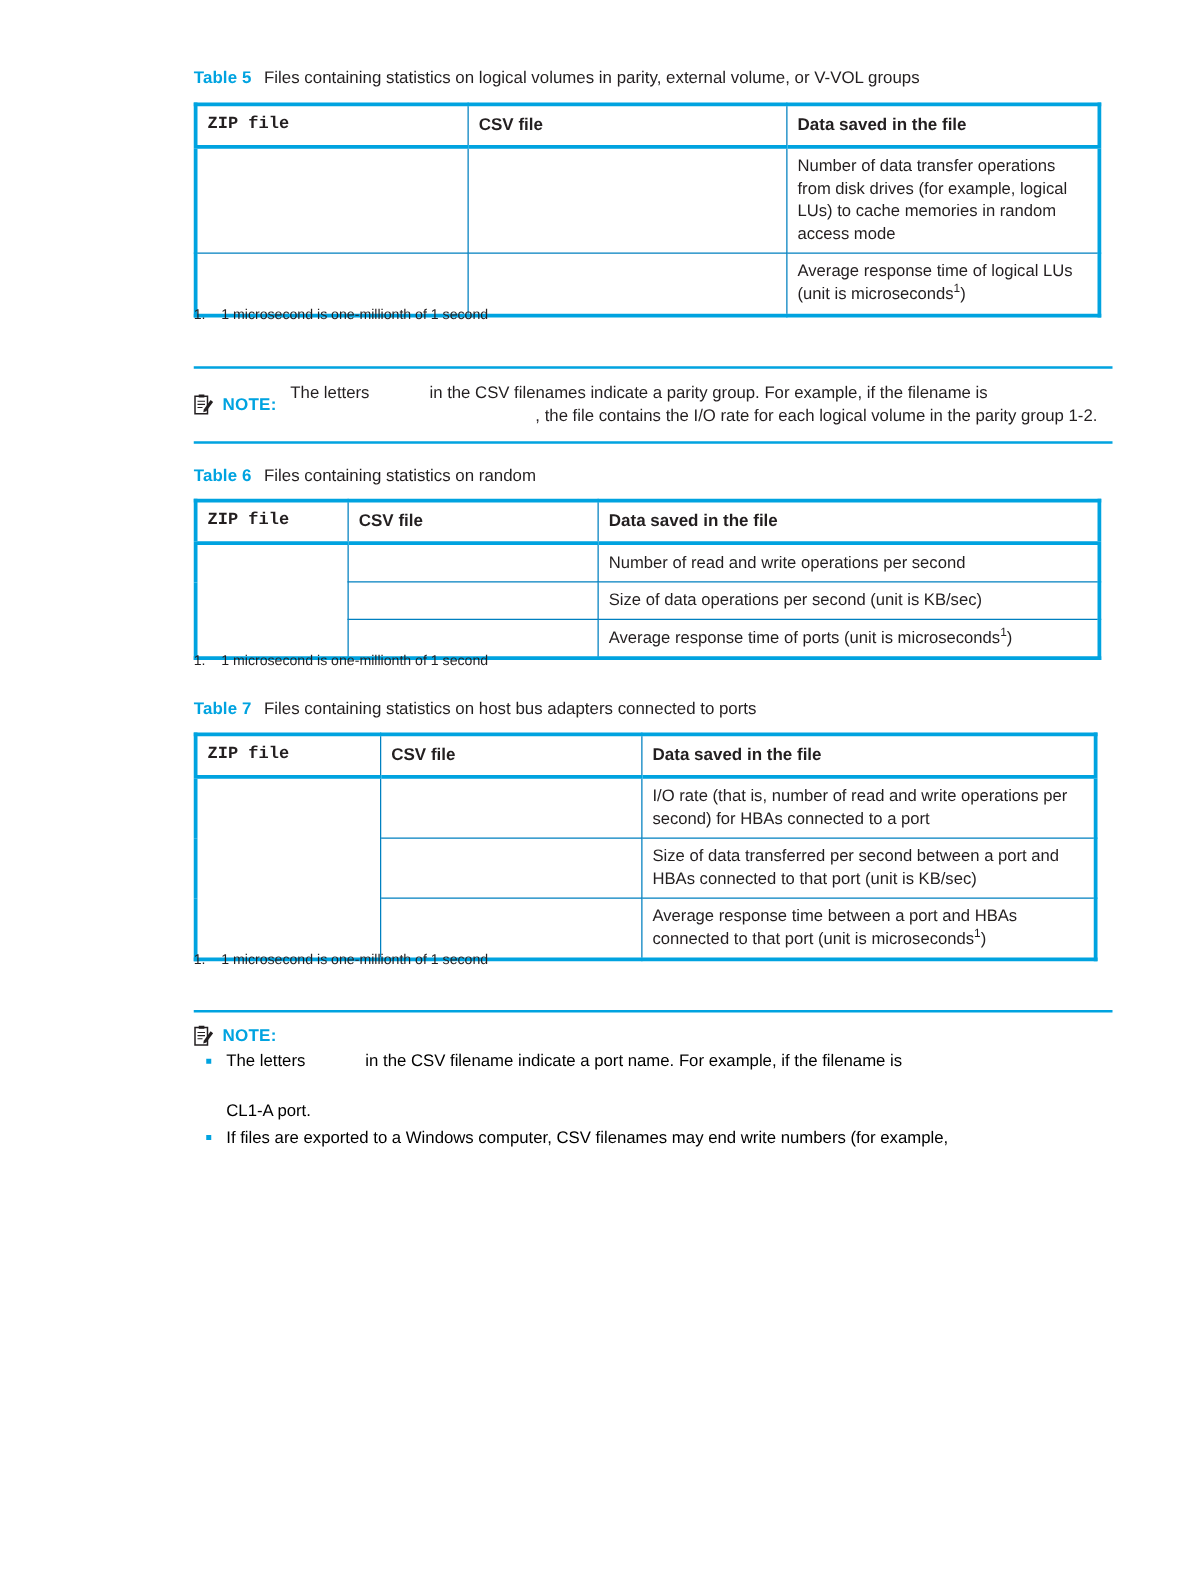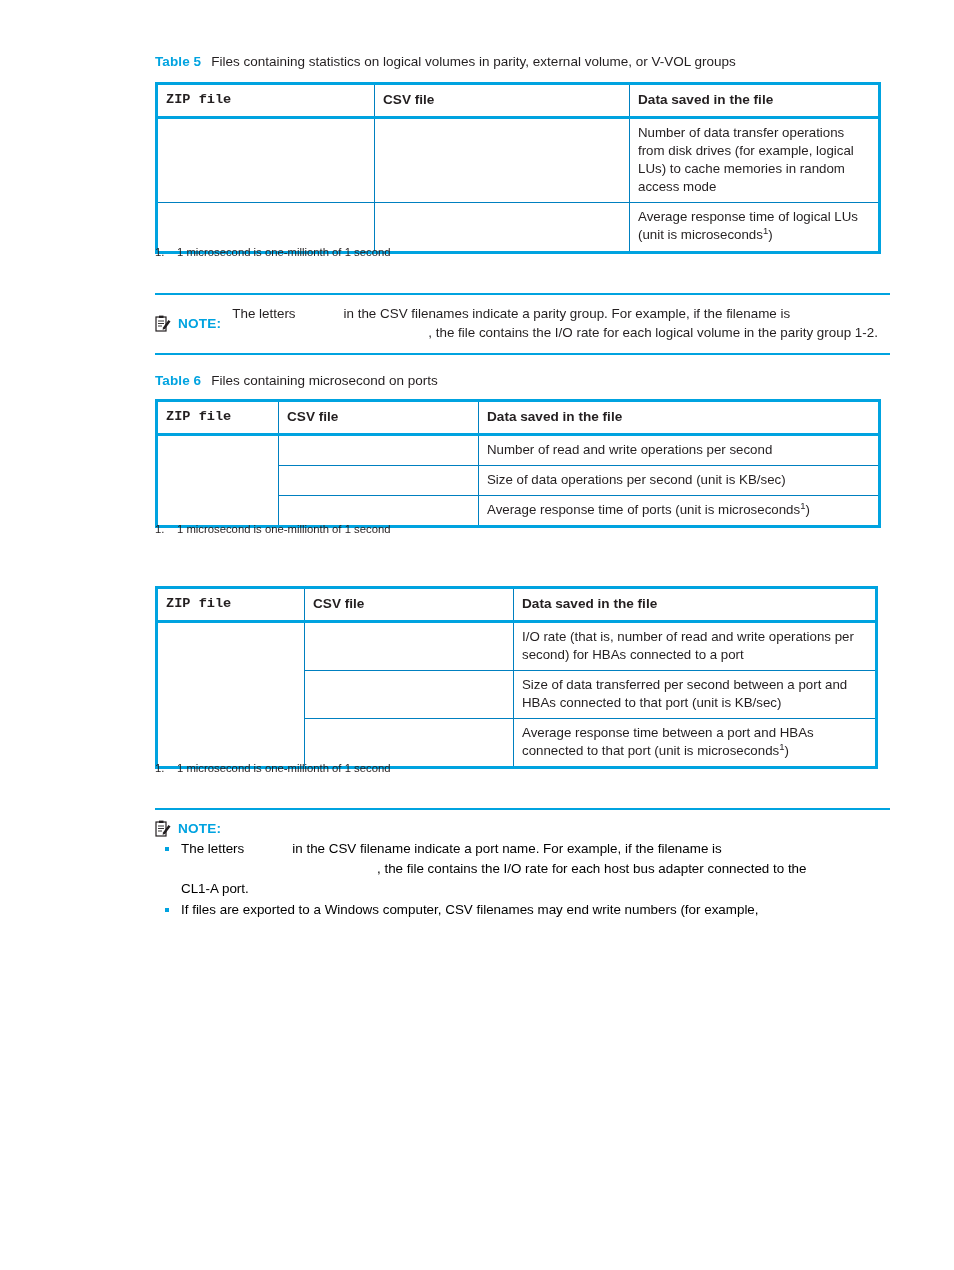--- a/index.html
+++ b/index.html
@@ -229,21 +229,21 @@
         <div class="note-inline-text">
           <span>The letters</span><span class="gap-sm"></span><span>in the CSV filenames indicate a parity group. For example, if the filename is</span><br>
           <span class="gap-lg"></span><span>, the file contains the I/O rate for each logical volume in the parity group 1-2.</span>
         </div>
       </div>
     </div>
     <div class="note-rule"></div>
   </div>
 
   <div class="table-caption" style="left:155px; top:373px;">
-    <span class="cap-num">Table 6</span><span class="cap-text">Files containing microsecond on ports</span>
+    <span class="cap-num">Table 6</span><span class="cap-text">Files containing statistics on random</span>
   </div>
 
   <table class="doc-table" style="left:155px; top:399px; width:723px;">
     <colgroup>
       <col style="width:122px;">
       <col style="width:200px;">
       <col style="width:401px;">
     </colgroup>
     <thead>
       <tr>
@@ -266,20 +266,23 @@
         <td class="cell-empty"></td>
         <td class="col-right"><span>Average response time of ports (unit is microseconds</span><sup class="fn">1</sup><span>)</span></td>
       </tr>
     </tbody>
   </table>
 
   <div class="footnote" style="left:155px; top:523px;">
     <span class="fn-num">1.</span><span>1 microsecond is one-millionth of 1 second</span>
   </div>
 
+  <div class="table-caption" style="left:155px; top:559px;">
+    <span class="cap-num">Table 7</span><span class="cap-text">Files containing statistics on host bus adapters connected to ports</span>
+  </div>
 
   <table class="doc-table" style="left:155px; top:586px; width:720px;">
     <colgroup>
       <col style="width:148px;">
       <col style="width:209px;">
       <col style="width:363px;">
     </colgroup>
     <thead>
       <tr>
         <th class="col-left">ZIP file</th>
@@ -318,21 +321,21 @@
           <line x1="3" y1="6" x2="9" y2="6" stroke="#231f20" stroke-width="0.9"></line>
           <line x1="3" y1="8.5" x2="9" y2="8.5" stroke="#231f20" stroke-width="0.9"></line>
           <line x1="3" y1="11" x2="7" y2="11" stroke="#231f20" stroke-width="0.9"></line>
           <path d="M8 12.5 L13.5 5 L15.5 6.5 L10 14 L7.6 14.8 Z" fill="#231f20"></path>
         </svg>
         <span class="note-label">NOTE:</span>
       </div>
       <ul class="note-list">
         <li>
           <span>The letters</span><span class="gap-sm"></span><span>in the CSV filename indicate a port name. For example, if the filename is</span><br>
-          <span class="gap-lg"></span><span>, the file contains the I/O rate for each host bus adapter connected to the</span><br>
+          <span class="gap-lg"></span><br>
           <span>CL1-A port.</span>
         </li>
         <li>
           <span>If files are exported to a Windows computer, CSV filenames may end write numbers (for example,</span><br>
           <span class="gap-mono1"></span><span>and</span><span class="gap-mono2"></span><span>).</span>
         </li>
       </ul>
     </div>
     <div class="note-rule"></div>
   </div>

